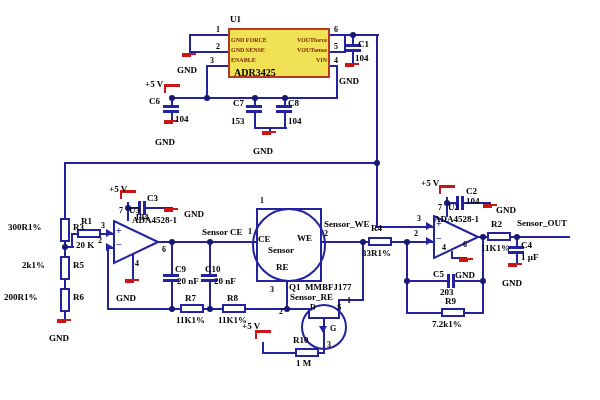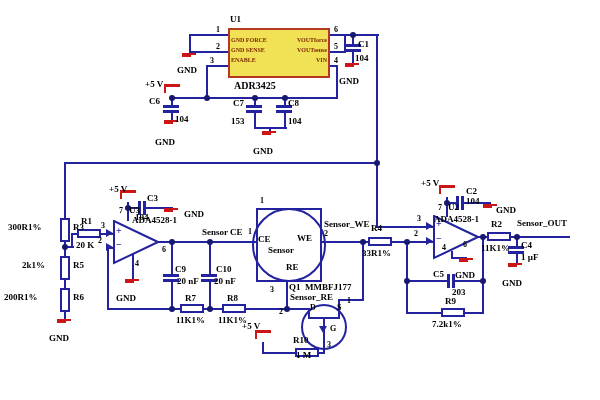--- a/index.html
+++ b/index.html
@@ -295,21 +295,21 @@
   <b class="lbl" style="left:155px;top:137px">GND</b>
   <b class="lbl" style="left:253px;top:146px">GND</b>
   <b class="lbl" style="left:184px;top:209px">GND</b>
   <b class="lbl" style="left:116px;top:293px">GND</b>
   <b class="lbl" style="left:49px;top:333px">GND</b>
   <b class="lbl" style="left:496px;top:205px">GND</b>
   <b class="lbl" style="left:455px;top:270px">GND</b>
   <b class="lbl" style="left:502px;top:278px">GND</b>
 
   <b class="lbl" style="left:230px;top:14px">U1</b>
-  <b class="lbl big" style="left:234px;top:81px">ADR3425</b>
+  <b class="lbl big" style="left:234px;top:68px">ADR3425</b>
   <b class="lbl pn" style="left:216px;top:25px">1</b>
   <b class="lbl pn" style="left:216px;top:42px">2</b>
   <b class="lbl pn" style="left:210px;top:56px">3</b>
   <b class="lbl pn" style="left:334px;top:25px">6</b>
   <b class="lbl pn" style="left:334px;top:42px">5</b>
   <b class="lbl pn" style="left:334px;top:56px">4</b>
 
   <b class="lbl pn" style="left:119px;top:206px">7</b>
   <b class="lbl" style="left:129px;top:205px">U3</b>
   <b class="lbl" style="left:132px;top:215px">ADA4528-1</b>
@@ -342,43 +342,43 @@
   <b class="lbl" style="left:22px;top:260px">2k1%</b>
   <b class="lbl" style="left:73px;top:292px">R6</b>
   <b class="lbl" style="left:4px;top:292px">200R1%</b>
   <b class="lbl" style="left:185px;top:293px">R7</b>
   <b class="lbl" style="left:176px;top:315px">11K1%</b>
   <b class="lbl" style="left:227px;top:293px">R8</b>
   <b class="lbl" style="left:218px;top:315px">11K1%</b>
   <b class="lbl" style="left:445px;top:296px">R9</b>
   <b class="lbl" style="left:432px;top:319px">7.2k1%</b>
   <b class="lbl" style="left:293px;top:335px">R10</b>
-  <b class="lbl" style="left:296px;top:350px">1 M</b>
+  <b class="lbl" style="left:296px;top:358px">1 M</b>
 
   <b class="lbl" style="left:358px;top:39px">C1</b>
   <b class="lbl" style="left:355px;top:53px">104</b>
   <b class="lbl" style="left:521px;top:240px">C4</b>
   <b class="lbl" style="left:521px;top:252px">1 µF</b>
   <b class="lbl" style="left:433px;top:269px">C5</b>
-  <b class="lbl" style="left:452px;top:287px">203</b>
+  <b class="lbl" style="left:440px;top:287px">203</b>
   <b class="lbl" style="left:149px;top:96px">C6</b>
   <b class="lbl" style="left:175px;top:114px">104</b>
   <b class="lbl" style="left:233px;top:98px">C7</b>
   <b class="lbl" style="left:231px;top:116px">153</b>
   <b class="lbl" style="left:288px;top:98px">C8</b>
   <b class="lbl" style="left:288px;top:116px">104</b>
   <b class="lbl" style="left:175px;top:264px">C9</b>
   <b class="lbl" style="left:177px;top:276px">20 nF</b>
-  <b class="lbl" style="left:216px;top:264px">C10</b>
+  <b class="lbl" style="left:205px;top:264px">C10</b>
   <b class="lbl" style="left:214px;top:276px">20 nF</b>
 
   <b class="lbl" style="left:268px;top:245px">Sensor</b>
   <b class="lbl" style="left:258px;top:234px">CE</b>
   <b class="lbl" style="left:297px;top:233px">WE</b>
-  <b class="lbl" style="left:286px;top:262px">RE</b>
+  <b class="lbl" style="left:276px;top:262px">RE</b>
   <b class="lbl pn" style="left:260px;top:196px">1</b>
   <b class="lbl pn" style="left:324px;top:229px">2</b>
   <b class="lbl pn" style="left:270px;top:285px">3</b>
 
   <b class="lbl" style="left:289px;top:282px">Q1</b>
   <b class="lbl" style="left:305px;top:282px">MMBFJ177</b>
   <b class="lbl pn" style="left:310px;top:303px">D</b>
   <b class="lbl pn" style="left:337px;top:303px">S</b>
   <b class="lbl pn" style="left:330px;top:324px">G</b>
   <b class="lbl pn" style="left:347px;top:296px">1</b>

